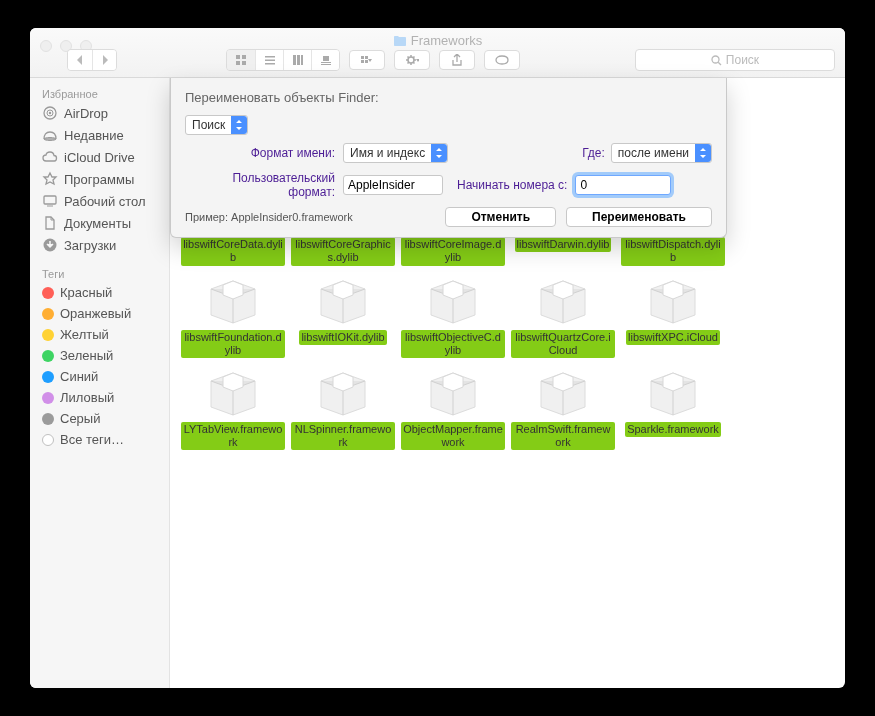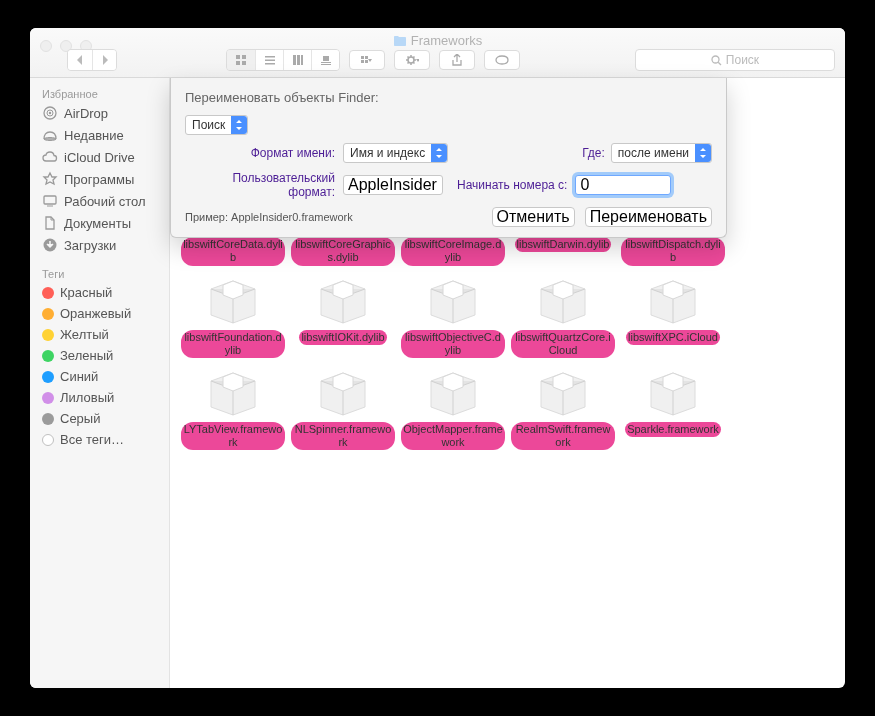--- a/index.html
+++ b/index.html
@@ -32,40 +32,40 @@
   .body { flex: 1; display: flex; min-height: 0; }
   .sidebar { width: 140px; background: #f6f6f6; border-right: 1px solid #e3e3e3; padding: 6px 0; font-size: 13px; overflow-y: auto; }
   .sb-head { font-size: 11px; color: #9a9a9a; padding: 4px 12px 2px; font-weight: 500; }
   .sb-item { display: flex; align-items: center; gap: 6px; padding: 3px 12px; color: #555; cursor: default; }
   .sb-item svg { flex-shrink: 0; }
   .tag-dot { width: 12px; height: 12px; border-radius: 50%; flex-shrink: 0; }
   .content { flex: 1; position: relative; overflow-y: auto; padding: 12px 10px; }
   .grid { display: flex; flex-wrap: wrap; gap: 8px 4px; align-content: flex-start; }
   .item { width: 106px; display: flex; flex-direction: column; align-items: center; }
   .item .ic { width: 64px; height: 56px; display: flex; align-items: center; justify-content: center; }
-  .item .lbl { font-size: 11px; text-align: center; line-height: 1.2; background: #ec4899; padding: 1px 2px; border-radius: 12px; word-break: break-all; max-width: 104px; color:#333;}
+  .item .lbl { font-size: 11px; text-align: center; line-height: 1.2; background: #84cc16; padding: 1px 2px; border-radius: 2px; word-break: break-all; max-width: 104px; color:#333;}
   
   .sheet {
     position: absolute; top: 50px; left: 140px; right: 118px; background: #f4f4f4;
     border: 1px solid #c9c9c9; border-top: none; border-radius: 0 0 6px 6px;
     box-shadow: 0 10px 24px rgba(0,0,0,0.18); padding: 12px 14px 10px; z-index: 20;
     font-size: 12px; color: #333;
   }
   .sheet h4 { font-weight: 400; font-size: 13px; color: #666; margin-bottom: 10px; }
   .popup-sel { display: inline-flex; align-items: center; background: #fff; border: 1px solid #c8c8c8; border-radius: 3px; height: 20px; font-size: 12px; }
   .popup-sel .txt { padding: 0 6px; }
   .popup-sel .arrows { width: 16px; height: 100%; background: #4a90ff; border-radius: 0 3px 3px 0; display: flex; align-items: center; justify-content: center; }
   .popup-sel .arrows svg { fill: #fff; }
   .form-row { display: flex; align-items: center; gap: 8px; margin-bottom: 8px; }
   .form-row label { text-align: right; color: #4c1d95; }
   .right { margin-left: auto; display: flex; align-items: center; gap: 6px; }
-  .txtfield { border: 1px solid #c8c8c8; border-radius: 3px; height: 20px; padding: 0 4px; font-size: 16px; background: #fff; }
+  .txtfield { border: 1px solid #c8c8c8; border-radius: 3px; height: 20px; padding: 0 4px; font-size: 12px; background: #fff; }
   .txtfield.focus { box-shadow: 0 0 0 3px rgba(95,170,255,0.55); border-color: #6fa8ff; }
   .sheet-footer { display: flex; align-items: center; margin-top: 8px; gap: 10px; }
-  .btn { height: 20px; padding: 0 4px; border: 1px solid #c8c8c8; border-radius: 4px; background: #fff; font-size: 16px; }
+  .btn { height: 20px; padding: 0 25px; border: 1px solid #c8c8c8; border-radius: 4px; background: #fff; font-size: 12px; font-weight: bold; }
   .example { font-size: 11px; color: #555; }
   .icon-gray { color:#9a9a9a; }
 </style>
 </head>
 <body>
 
 <div class="window">
   <div class="titlebar">
     <div class="traffic">
       <span class="tl"></span>

